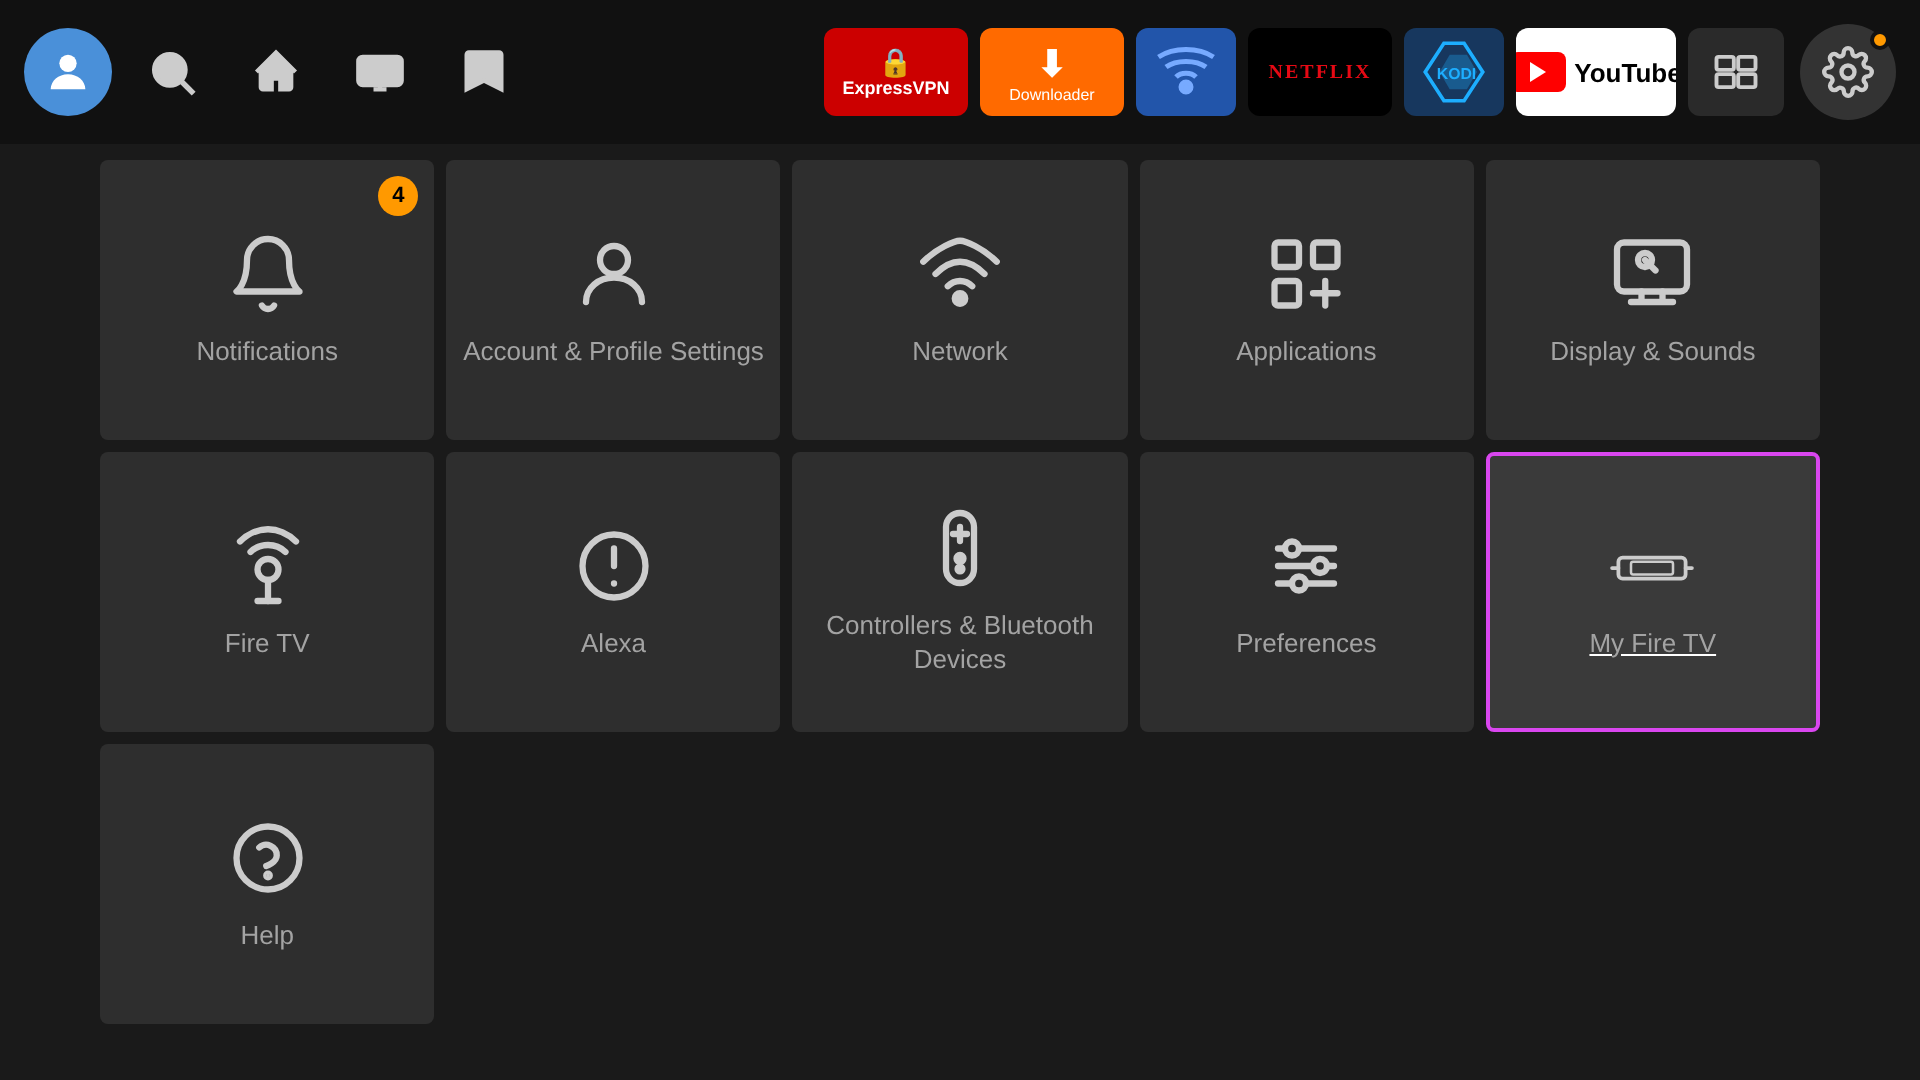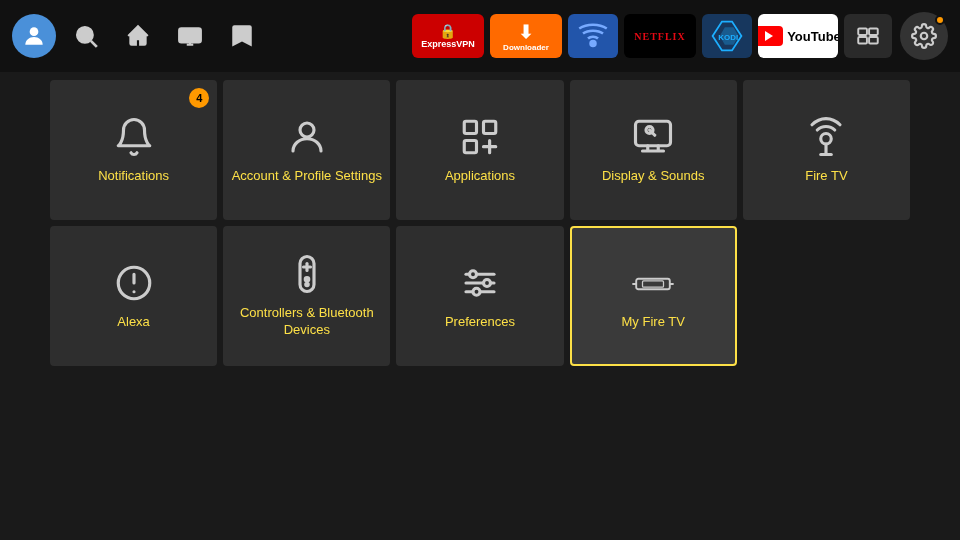--- a/index.html
+++ b/index.html
@@ -100,32 +100,33 @@
       flex-direction: column;
       align-items: center;
       justify-content: center;
       gap: 10px;
       cursor: pointer;
       position: relative;
       transition: background 0.1s;
     }
     .grid-item.selected {
       background: #3a3a3a;
-      border: 2px solid #fde047;
+      border: 2px solid #d946ef;
+      text-decoration: underline;
     }
     .grid-item .icon-wrap {
       font-size: 36px;
       color: #ccc;
       display: flex;
       align-items: center;
       justify-content: center;
     }
     .grid-item .item-label {
       font-size: 13px;
-      color: #fde047;
+      color: #a3a3a3;
       text-align: center;
       line-height: 1.3;
     }
     .badge {
       position: absolute;
       top: 8px;
       right: 8px;
       background: #f90;
       color: #000;
       font-size: 11px;
@@ -212,21 +213,21 @@
   <div class="nav-spacer"></div>
 
   <div class="app-icons">
     <div class="app-icon expressvpn">
       <span style="font-size:9px;font-weight:bold;color:#fff;text-align:center;padding:2px;">
         <span style="font-size:14px;">🔒</span><br>ExpressVPN
       </span>
     </div>
     <div class="app-icon downloader" style="display:flex;flex-direction:column;align-items:center;justify-content:center;width:72px;">
       <span style="font-size:18px;">⬇</span>
-      <span style="font-size:8px;font-weight:bold;color:#fff;">Downloader</span>
+      <span style="font-size:8px;font-weight:normal;color:#fff;">Downloader</span>
     </div>
     <div class="app-icon generic-blue" style="width:50px;background:#2255aa;">
       <svg viewBox="0 0 24 24" width="30" height="30" fill="none" stroke="#7af" stroke-width="2">
         <path d="M1 6c6-4 16-4 22 0"></path>
         <path d="M4 10c4-3 12-3 16 0"></path>
         <path d="M8 14c2-2 6-2 8 0"></path>
         <circle cx="12" cy="18" r="2" fill="#7af"></circle>
       </svg>
     </div>
     <div class="app-icon netflix">
@@ -279,20 +280,31 @@
   <div class="grid-item">
     <div class="icon-wrap">
       <svg viewBox="0 0 24 24">
           <circle cx="12" cy="8" r="4"></circle>
           <path d="M4 20c0-4 3.6-7 8-7s8 3 8 7"></path>
         </svg>
     </div>
     <span class="item-label">Account &amp; Profile Settings</span>
   </div>
 
+  <div class="grid-item">
+    <div class="icon-wrap">
+      <svg viewBox="0 0 24 24">
+          <path d="M1.5 8.5C5.5 4.5 10.5 2.5 12 2.5s6.5 2 10.5 6"></path>
+          <path d="M5 12c2-2 4.5-3.5 7-3.5s5 1.5 7 3.5"></path>
+          <path d="M8.5 15.5c1-1 2.2-1.5 3.5-1.5s2.5.5 3.5 1.5"></path>
+          <circle cx="12" cy="19" r="1.5" fill="#ccc"></circle>
+        </svg>
+    </div>
+    <span class="item-label">Network</span>
+  </div>
 
   <div class="grid-item">
     <div class="icon-wrap">
       <svg viewBox="0 0 24 24">
         <rect x="3" y="3" width="7" height="7" rx="1"></rect>
         <rect x="14" y="3" width="7" height="7" rx="1"></rect>
         <rect x="3" y="14" width="7" height="7" rx="1"></rect>
         <path d="M14 17.5h7M17.5 14v7"></path>
       </svg>
     </div>
@@ -368,14 +380,24 @@
         <rect x="4" y="8" width="32" height="10" rx="2" stroke="#ccc" stroke-width="1.8" fill="none"></rect>
         <rect x="10" y="10" width="20" height="6" rx="1" fill="none" stroke="#ccc" stroke-width="1.2"></rect>
         <line x1="1" y1="13" x2="4" y2="13" stroke="#ccc" stroke-width="1.8"></line>
         <line x1="36" y1="13" x2="39" y2="13" stroke="#ccc" stroke-width="1.8"></line>
       </svg>
     </div>
     <span class="item-label">My Fire TV</span>
   </div>
 
 
+  <div class="grid-item">
+    <div class="icon-wrap">
+      <svg viewBox="0 0 24 24">
+          <circle cx="12" cy="12" r="9"></circle>
+          <path d="M9.5 9a3 3 0 015 2.3c0 2-3 3-3 3"></path>
+          <circle cx="12" cy="17" r=".5" fill="#ccc"></circle>
+        </svg>
+    </div>
+    <span class="item-label">Help</span>
+  </div>
 
 </div>
 
 </body></html>

